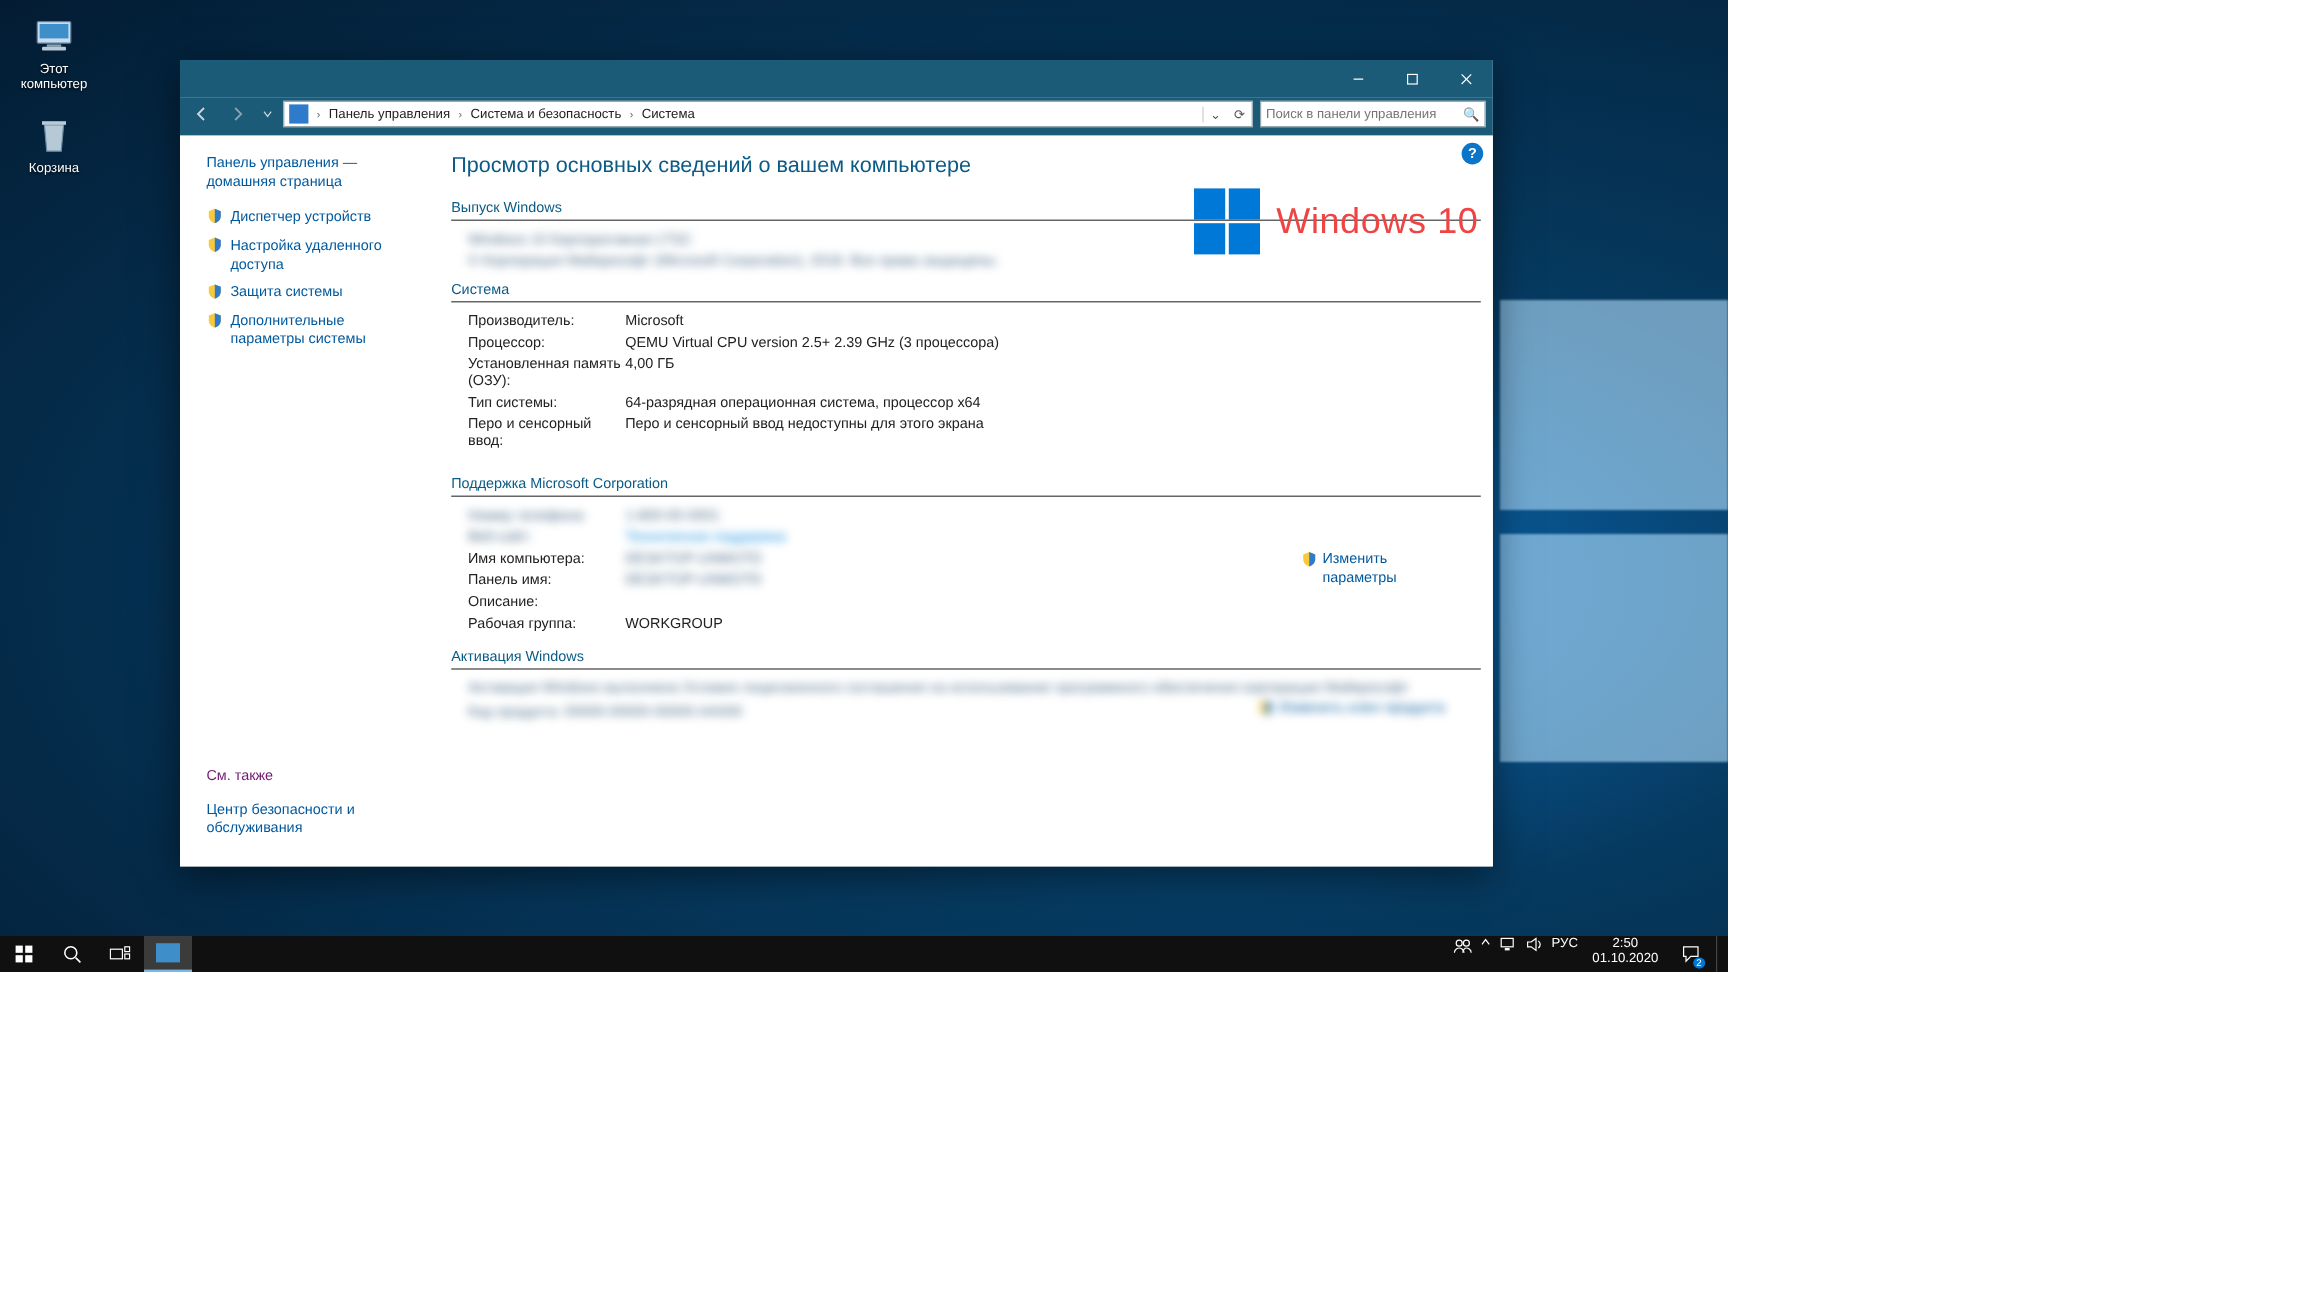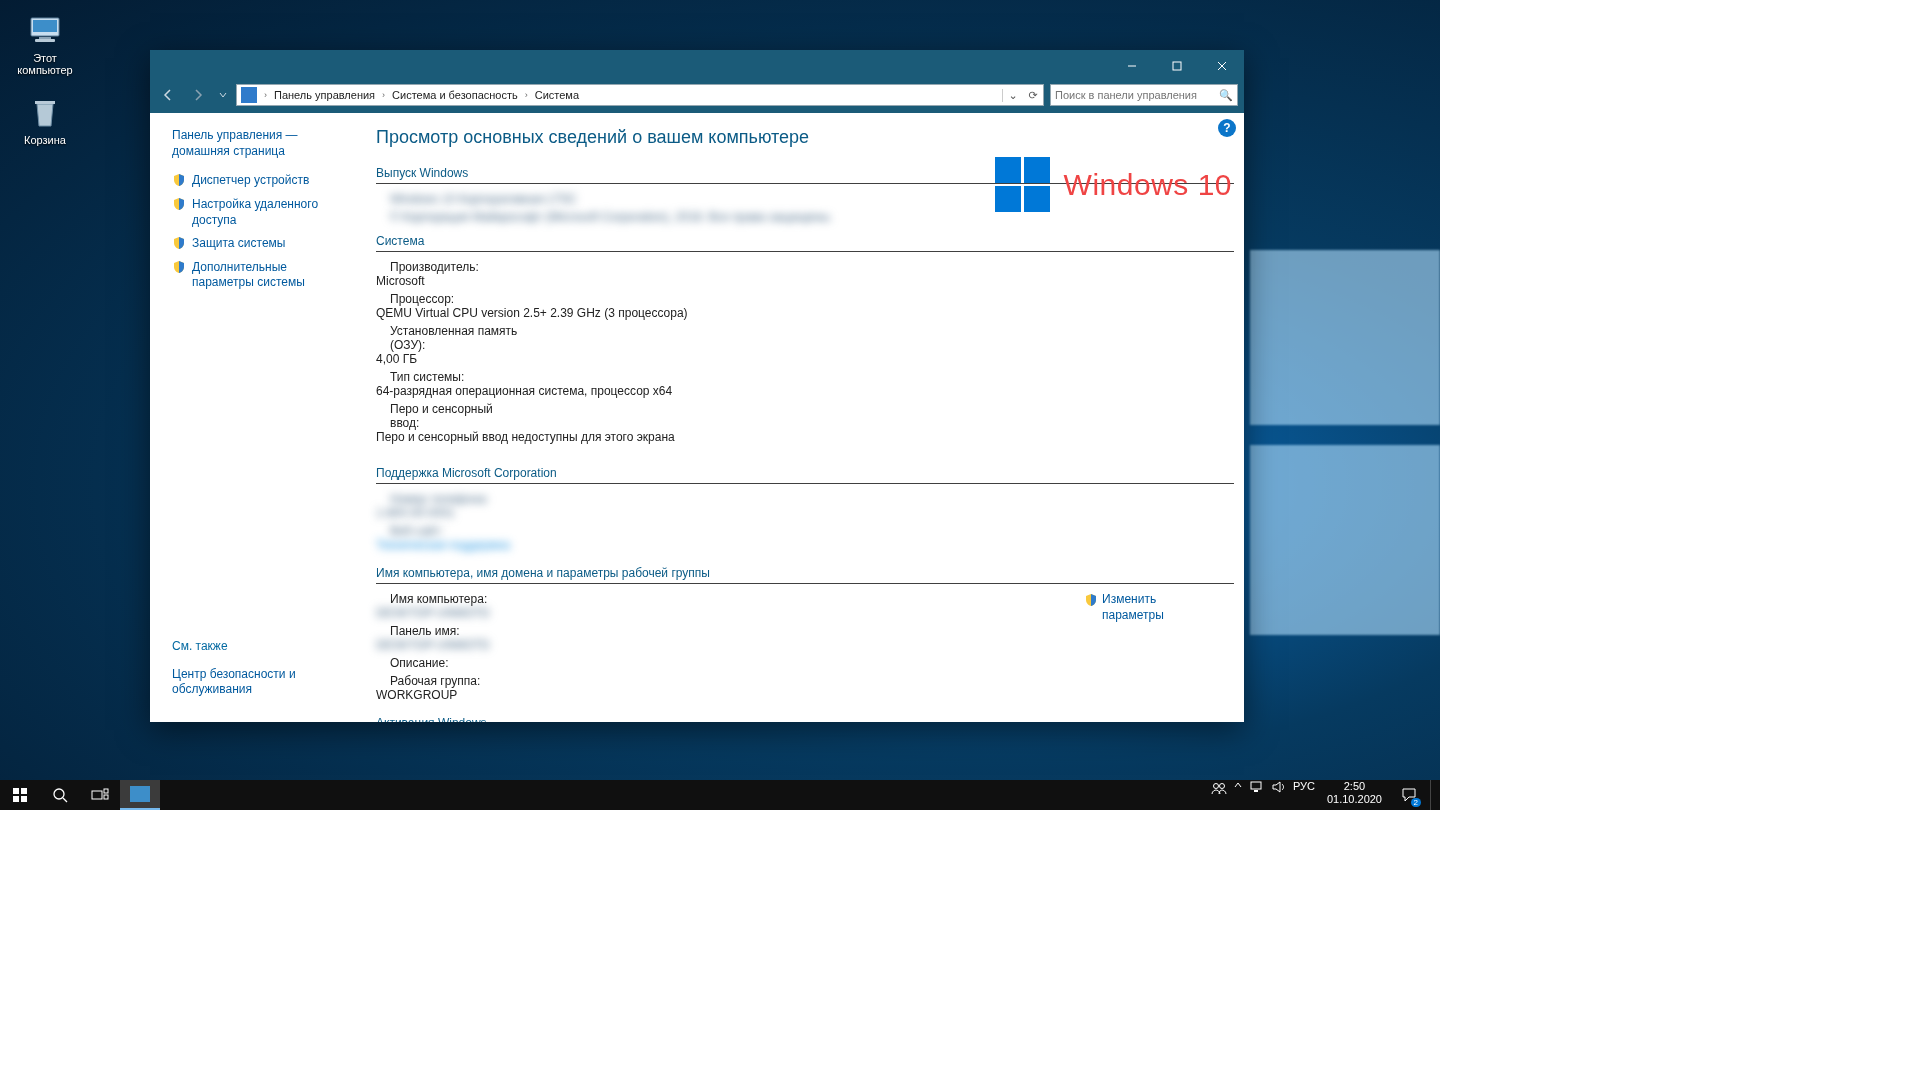--- a/index.html
+++ b/index.html
@@ -37,27 +37,27 @@
 .search-box { width: 188px; height: 22px; background: #fff; border: 1px solid #94a7b1; display: flex; align-items: center; padding: 0 4px; font-size: 11px; color: #7a7a7a; }
 .search-box input { border: 0; outline: 0; flex: 1; font-size: 11px; color: #222; }
 .search-box .sicon { color: #555; }
 
 .body { display: flex; height: calc(100% - 63px); background: #fff; }
 .sidebar { width: 200px; padding: 14px 10px 12px 22px; font-size: 12px; position: relative; }
 .home-link { color: #00599e; margin-bottom: 14px; line-height: 1.35; cursor: pointer; }
 .task-link { display: flex; align-items: flex-start; gap: 6px; color: #00599e; margin-bottom: 8px; cursor: pointer; line-height: 1.3; }
 .shield { width: 14px; height: 14px; flex-shrink: 0; }
 .see-also { position: absolute; bottom: 16px; left: 22px; right: 10px; }
-.see-also-hd { color: #0369a1; font-size: 12px; margin-bottom: 14px; }
+.see-also-hd { color: #701a75; font-size: 12px; margin-bottom: 14px; }
 
 .main { flex: 1; padding: 14px 10px 14px 26px; position: relative; overflow: hidden; }
 .help-badge { position: absolute; right: 8px; top: 6px; width: 18px; height: 18px; border-radius: 50%; background: #0b75c9; color: #fff; font-size: 12px; font-weight: bold; text-align: center; line-height: 18px; cursor: pointer; }
 .page-title { color: #0b5b86; font-size: 18px; font-weight: 400; margin-bottom: 18px; }
 .section-hd { color: #0b5b86; font-size: 12px; border-bottom: 1px solid #404040; padding-bottom: 3px; margin: 10px 0 8px; }
-.kv { display: flex; font-size: 12px; color: #222; margin-bottom: 4px; flex-direction: column; }
+.kv { display: flex; font-size: 12px; color: #222; margin-bottom: 4px; }
 .kv .k { width: 145px; padding-left: 14px; }
 .kv .v { flex: 1; }
 .kv .link { color: #00599e; cursor: pointer; }
 .blur { filter: blur(4px); color: #4a6b88; user-select: none; }
 .blur .link { color: #1890e0; }
 
 .logo { position: absolute; right: 12px; top: 44px; display: flex; align-items: center; gap: 14px; }
 .logo-grid { display: grid; grid-template-columns: 26px 26px; grid-template-rows: 26px 26px; gap: 3px; }
 .logo-grid div { background: #0078d7; }
 .logo-text { color: #ef4444; font-size: 30px; font-weight: 400; letter-spacing: .5px; }
@@ -242,21 +242,20 @@
         <div class="section-hd" style="margin-top:22px">Поддержка Microsoft Corporation</div>
         <div class="kv blur">
             <div class="k">Номер телефона:</div>
             <div class="v">1-800-00-0001</div>
           </div>
         <div class="kv blur">
             <div class="k">Веб-сайт:</div>
             <div class="v link">Техническая поддержка</div>
           </div>
 
-        <div class="section-hd" style="margin-top:14px">Имя компьютера, имя домена и параметры рабочей группы</div>
         <div style="position:relative">
           <div class="kv">
               <div class="k">Имя компьютера:</div>
               <div class="v blur">DESKTOP-UNMOTD</div>
             </div>
           <div class="kv">
               <div class="k">Панель имя:</div>
               <div class="v blur">DESKTOP-UNMOTD</div>
             </div>
           <div class="kv">

